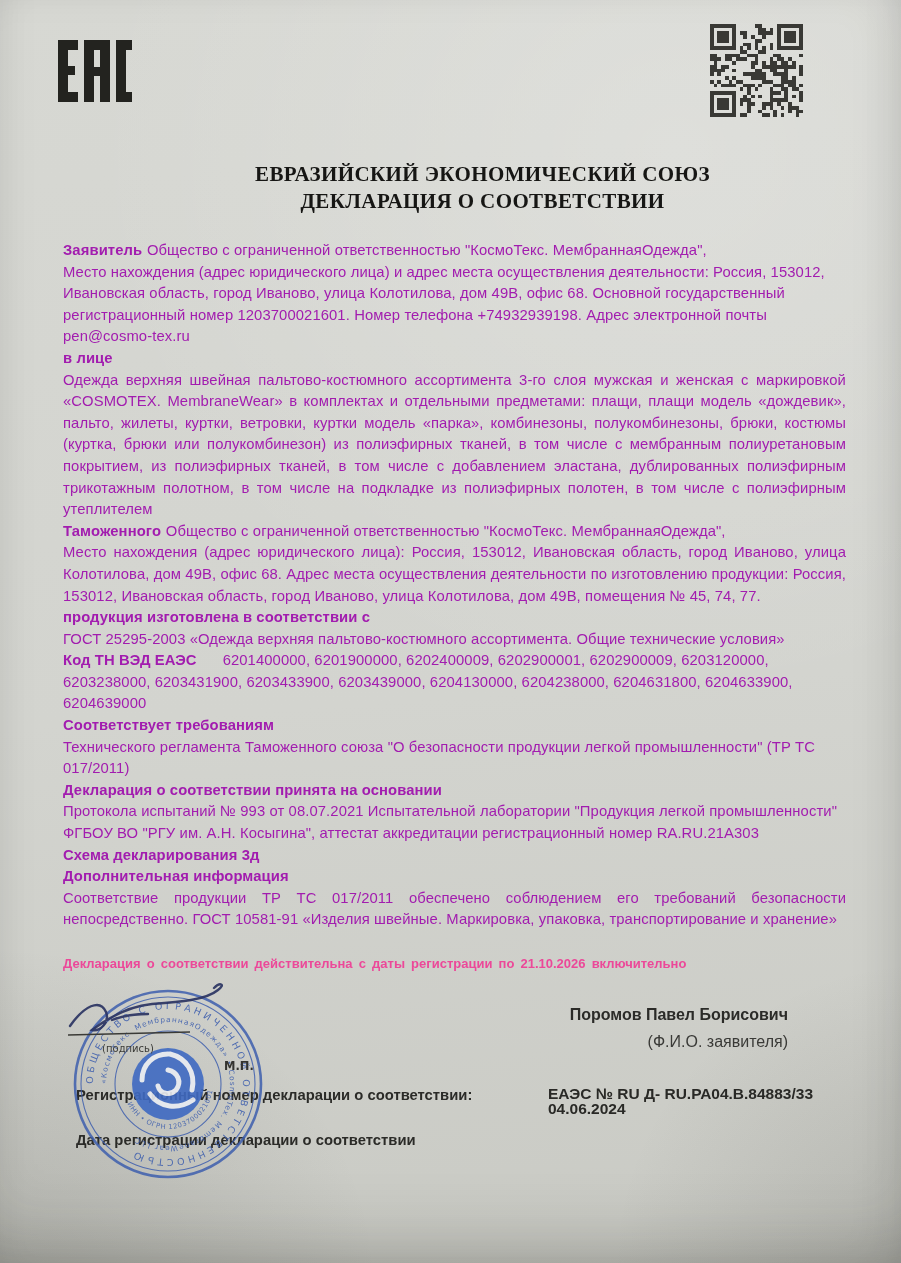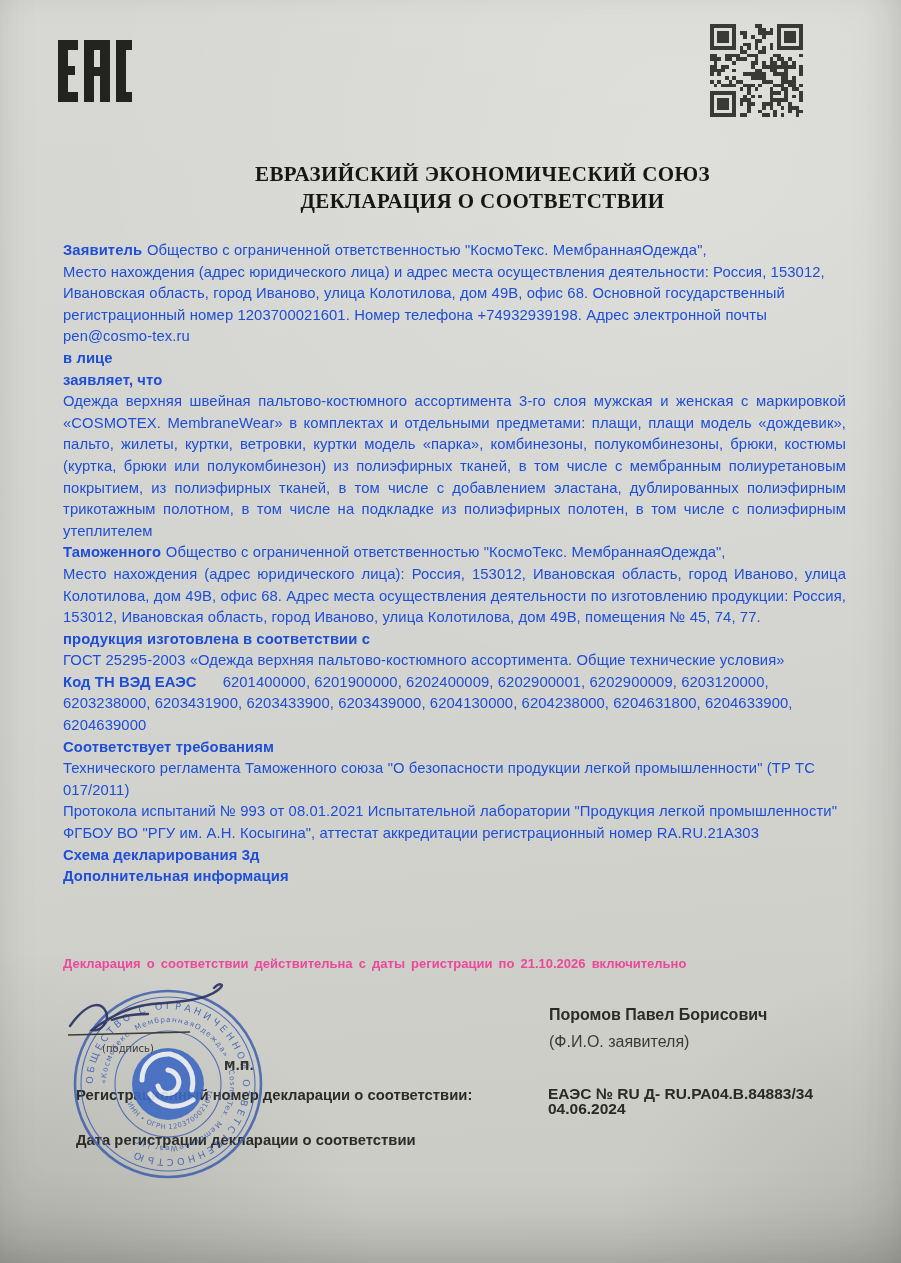--- a/index.html
+++ b/index.html
@@ -14,30 +14,30 @@
     color:#2c2c29;
   }
   .vignette{position:absolute;inset:0;pointer-events:none;
     box-shadow:inset 0 -55px 70px -40px rgba(30,30,25,.25), inset -25px 0 60px -35px rgba(30,30,25,.18), inset 18px 0 50px -38px rgba(30,30,25,.12);}
   .eac{position:absolute;left:58px;top:40px;}
   .qr{position:absolute;left:710px;top:24px;width:93px;height:93px;fill:#23231f;opacity:.88;}
   .title{position:absolute;left:0;top:161px;width:901px;text-align:center;
     font-family:"Liberation Serif","DejaVu Serif",serif;font-weight:700;
     font-size:21px;line-height:27px;letter-spacing:.4px;color:#161614;padding-left:32px;}
   .docbody{position:absolute;left:63px;top:240px;width:783px;
-    font-size:14.8px;line-height:21.6px;letter-spacing:.1px;color:#1d4ed8;}
+    font-size:14.8px;line-height:21.6px;letter-spacing:.1px;color:#a21caf;}
   .docbody p{margin:0;}
   .lead{font-weight:700;}
   .lead:not(:empty){margin-right:.32em;}
   .lead-gap:not(:empty){margin-right:26px;}
   .just{text-align:justify;}
   .validity{position:absolute;left:63px;top:956px;width:740px;
     font-weight:700;font-size:13px;word-spacing:2.5px;color:#ec4899;}
   .sigzone{position:absolute;left:56px;top:980px;width:230px;height:215px;}
-  .name-block{position:absolute;left:549px;top:1006px;width:250px;text-align:left;}
+  .name-block{position:absolute;left:538px;top:1006px;width:250px;text-align:right;}
   .name{font-weight:700;font-size:16px;color:#2b2b28;}
   .fio{font-size:16px;margin-top:9px;color:#3a3a37;}
   .row-label{position:absolute;left:76px;font-weight:700;font-size:14.8px;color:#2b2b28;z-index:1;}
   .row-value{position:absolute;left:548px;font-weight:700;font-size:15.5px;color:#292926;z-index:1;}
   .reg-label{top:1087px;}
   .reg-value{top:1085px;}
   .date-label{top:1132px;}
   .date-value{top:1100px;}
   .stamp-svg{position:absolute;inset:0;z-index:2;}
   svg text{font-family:"DejaVu Sans","Liberation Sans",sans-serif;}
@@ -364,32 +364,33 @@
 
 <div class="title">
   <div>ЕВРАЗИЙСКИЙ ЭКОНОМИЧЕСКИЙ СОЮЗ</div>
   <div>ДЕКЛАРАЦИЯ О СООТВЕТСТВИИ</div>
 </div>
 
 <div class="docbody">
   <p class="para"><span class="lead">Заявитель</span><span>Общество с ограниченной ответственностью "КосмоТекс. МембраннаяОдежда",</span></p>
   <p class="para"><span class="lead"></span><span>Место нахождения (адрес юридического лица) и адрес места осуществления деятельности: Россия, 153012, Ивановская область, город Иваново, улица Колотилова, дом 49В, офис 68. Основной государственный регистрационный номер 1203700021601. Номер телефона +74932939198. Адрес электронной почты pen@cosmo-tex.ru</span></p>
   <p class="para"><span class="lead">в лице</span><span></span></p>
-  <p class="para"><span class="lead">заявляет, что</span><span></span></p>
   <p class="para just"><span class="lead"></span><span>Одежда верхняя швейная пальтово-костюмного ассортимента 3-го слоя мужская и женская с маркировкой «COSMOTEX. MembraneWear» в комплектах и отдельными предметами: плащи, плащи модель «дождевик», пальто, жилеты, куртки, ветровки, куртки модель «парка», комбинезоны, полукомбинезоны, брюки, костюмы (куртка, брюки или полукомбинезон) из полиэфирных тканей, в том числе с мембранным полиуретановым покрытием, из полиэфирных тканей, в том числе с добавлением эластана, дублированных полиэфирным трикотажным полотном, в том числе на подкладке из полиэфирных полотен, в том числе с полиэфирным утеплителем</span></p>
   <p class="para"><span class="lead">Таможенного</span><span>Общество с ограниченной ответственностью "КосмоТекс. МембраннаяОдежда",</span></p>
   <p class="para just"><span class="lead"></span><span>Место нахождения (адрес юридического лица): Россия, 153012, Ивановская область, город Иваново, улица Колотилова, дом 49В, офис 68. Адрес места осуществления деятельности по изготовлению продукции: Россия, 153012, Ивановская область, город Иваново, улица Колотилова, дом 49В, помещения № 45, 74, 77.</span></p>
   <p class="para"><span class="lead">продукция изготовлена в соответствии с</span><span></span></p>
   <p class="para"><span class="lead"></span><span>ГОСТ 25295-2003 «Одежда верхняя пальтово-костюмного ассортимента. Общие технические условия»</span></p>
   <p class="para"><span class="lead lead-gap">Код ТН ВЭД ЕАЭС</span><span>6201400000, 6201900000, 6202400009, 6202900001, 6202900009, 6203120000, 6203238000, 6203431900, 6203433900, 6203439000, 6204130000, 6204238000, 6204631800, 6204633900, 6204639000</span></p>
   <p class="para"><span class="lead">Соответствует требованиям</span><span></span></p>
   <p class="para"><span class="lead"></span><span>Технического регламента Таможенного союза "О безопасности продукции легкой промышленности" (ТР ТС 017/2011)</span></p>
-  <p class="para"><span class="lead"></span><span>Протокола испытаний № 993 от 08.01.2021 Испытательной лаборатории "Продукция легкой промышленности" ФГБОУ ВО "РГУ им. А.Н. Косыгина", аттестат аккредитации регистрационный номер RA.RU.21А303</span></p>
+  <p class="para"><span class="lead">Декларация о соответствии принята на основании</span><span></span></p>
+  <p class="para"><span class="lead"></span><span>Протокола испытаний № 993 от 08.07.2021 Испытательной лаборатории "Продукция легкой промышленности" ФГБОУ ВО "РГУ им. А.Н. Косыгина", аттестат аккредитации регистрационный номер RA.RU.21А303</span></p>
   <p class="para"><span class="lead">Схема декларирования 3д</span><span></span></p>
   <p class="para"><span class="lead">Дополнительная информация</span><span></span></p>
+  <p class="para just"><span class="lead"></span><span>Соответствие продукции ТР ТС 017/2011 обеспечено соблюдением его требований безопасности непосредственно. ГОСТ 10581-91 «Изделия швейные. Маркировка, упаковка, транспортирование и хранение»</span></p>
 </div>
 
 <div class="validity">Декларация о соответствии действительна с даты регистрации по 21.10.2026 включительно</div>
 
 <div class="sigzone">
   <svg class="stamp-svg" width="230" height="215" viewBox="0 0 230 215">
     <defs>
       <path id="rO" d="M112,104 m-75,0 a75,75 0 1,1 150,0 a75,75 0 1,1 -150,0"></path>
       <path id="rI" d="M112,104 m-62,0 a62,62 0 1,1 124,0 a62,62 0 1,1 -124,0"></path>
       <path id="rB" d="M112,104 m-45,0 a45,45 0 1,0 90,0"></path>
@@ -424,15 +425,15 @@
     <text x="168" y="90" font-size="11.5" font-weight="bold" fill="#33332f">М.П.</text>
   </svg>
 </div>
 
 <div class="name-block">
   <div class="name">Поромов Павел Борисович</div>
   <div class="fio">(Ф.И.О. заявителя)</div>
 </div>
 
 <div class="row-label reg-label">Регистрационный номер декларации о соответствии:</div>
-<div class="row-value reg-value">ЕАЭС № RU Д- RU.РА04.В.84883/34</div>
+<div class="row-value reg-value">ЕАЭС № RU Д- RU.РА04.В.84883/33</div>
 <div class="row-label date-label">Дата регистрации декларации о соответствии</div>
 <div class="row-value date-value">04.06.2024</div>
 
 </body></html>

